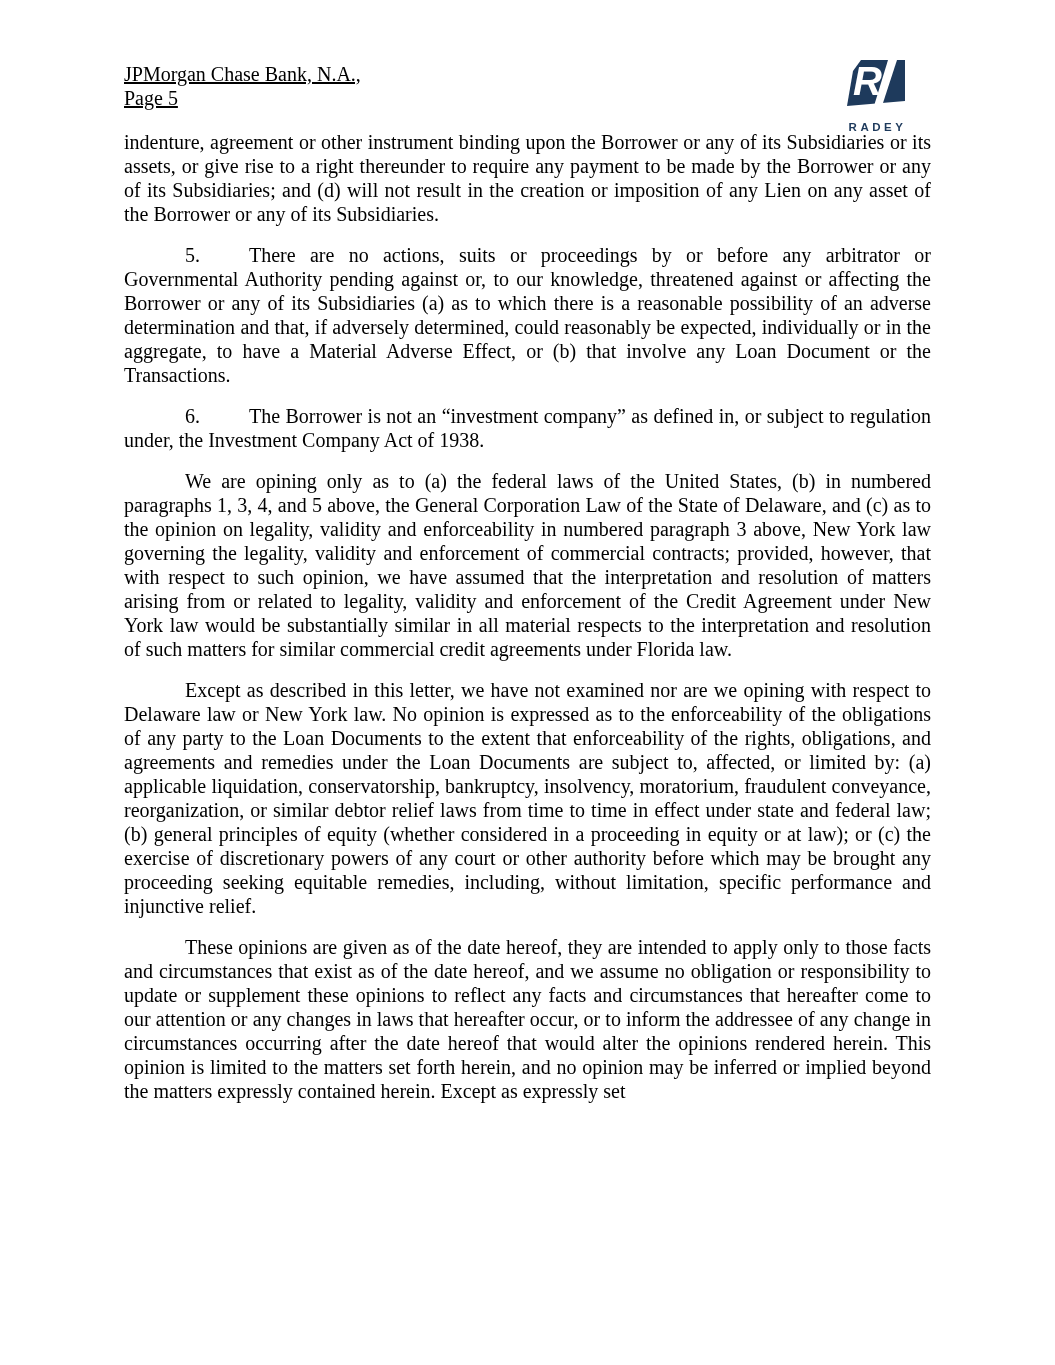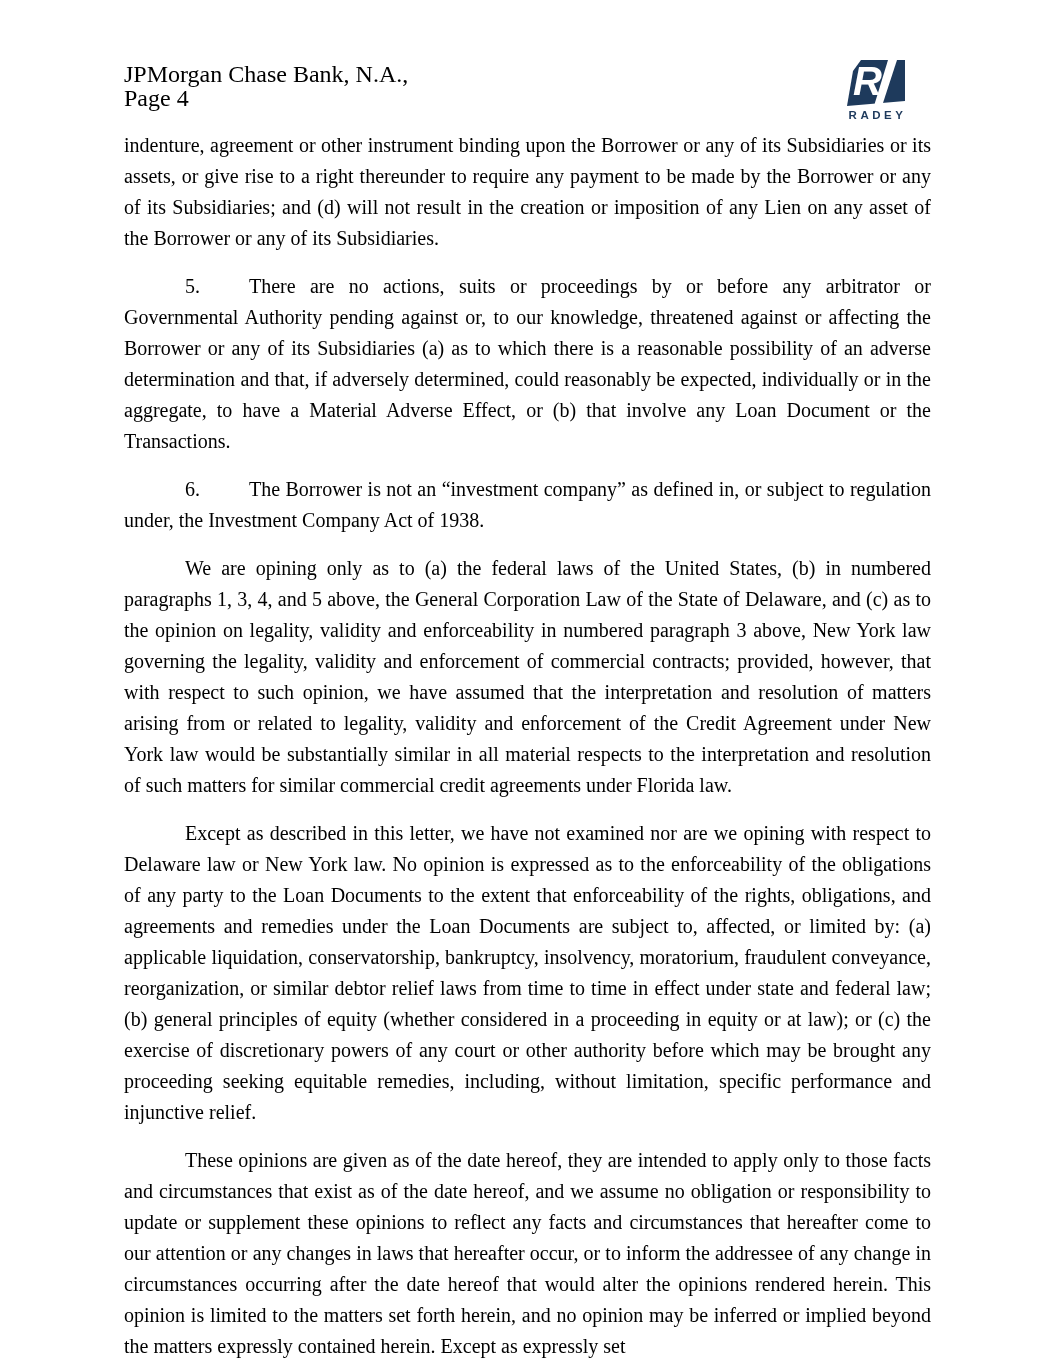--- a/index.html
+++ b/index.html
@@ -9,59 +9,60 @@
     height: 1365px;
     background: #ffffff;
     box-sizing: border-box;
     padding: 62px 124px 0 124px;
     font-family: "Liberation Serif", serif;
     color: #000000;
     overflow: hidden;
   }
   .header-block { margin: 0 0 20px 0; }
   .header-line {
-    font-size: 24px;
+    font-size: 20px;
     line-height: 24px;
     white-space: nowrap;
+    text-decoration: underline;
   }
   .logo {
     position: absolute;
     left: 845px;
     top: 60px;
     width: 62px;
     text-align: center;
   }
   .logo svg { display: block; margin: 0 auto; }
   .logo-word {
     font-family: "Liberation Sans", sans-serif;
     font-weight: bold;
     font-size: 11.5px;
     letter-spacing: 3.5px;
     color: #1e3a5c;
-    margin-top: 3px;
+    margin-top: 15px;
     padding-left: 3px;
     white-space: nowrap;
   }
   .body-text p {
     font-size: 20px;
-    line-height: 31px;
+    line-height: 24px;
     text-align: justify;
     margin: 12px 0 17px 0;
   }
   p.indent { text-indent: 61px; font-family: Liberation Serif, serif; }
   .ptab { display: inline-block; width: 49px; }
 </style>
 </head>
 <body>
 
 <div class="page">
 
   <div class="header-block">
     <div class="header-line">JPMorgan Chase Bank, N.A.,</div>
-    <div class="header-line">Page 4</div>
+    <div class="header-line">Page 5</div>
   </div>
 
   <div class="logo">
     <svg width="58" height="46" viewBox="0 0 58 46">
       <polygon points="14,0 58,0 58,41 0,46 6,11" fill="#1e3a5c"></polygon>
       <polygon points="41,0 50,0 35,46 27,46" fill="#ffffff"></polygon>
       <text x="6" y="35" font-family="Liberation Sans, sans-serif" font-size="40" font-weight="bold" font-style="italic" fill="#ffffff">R</text>
     </svg>
     <div class="logo-word">RADEY</div>
   </div>

